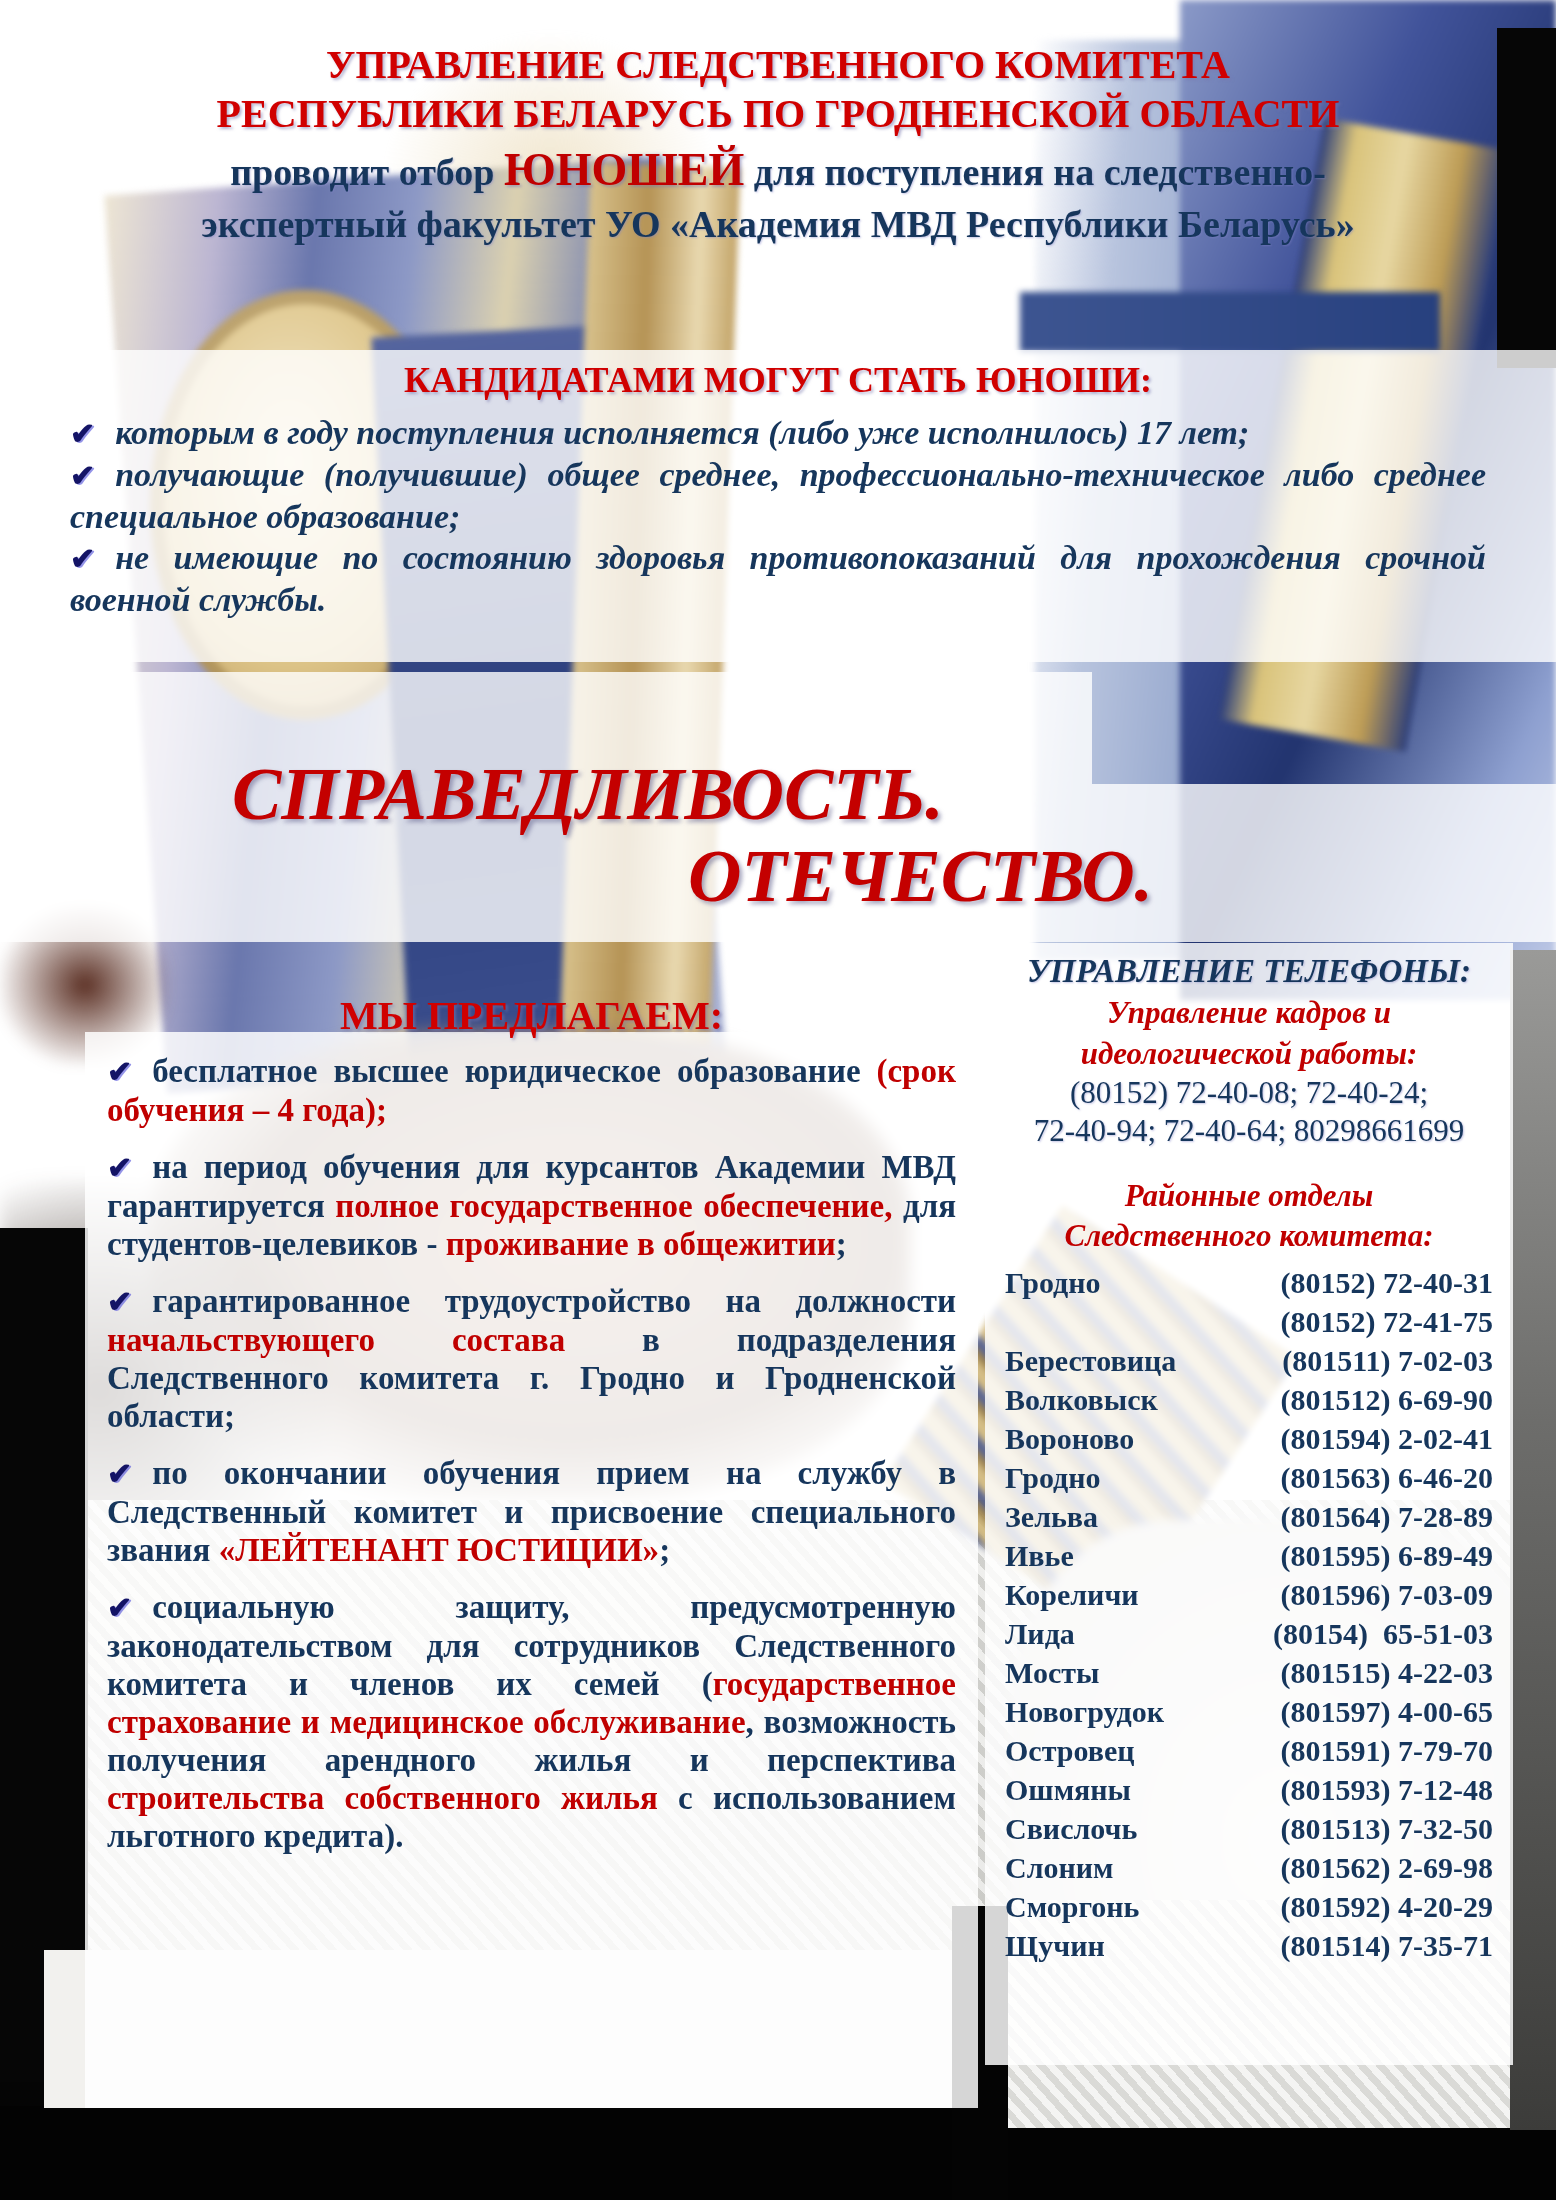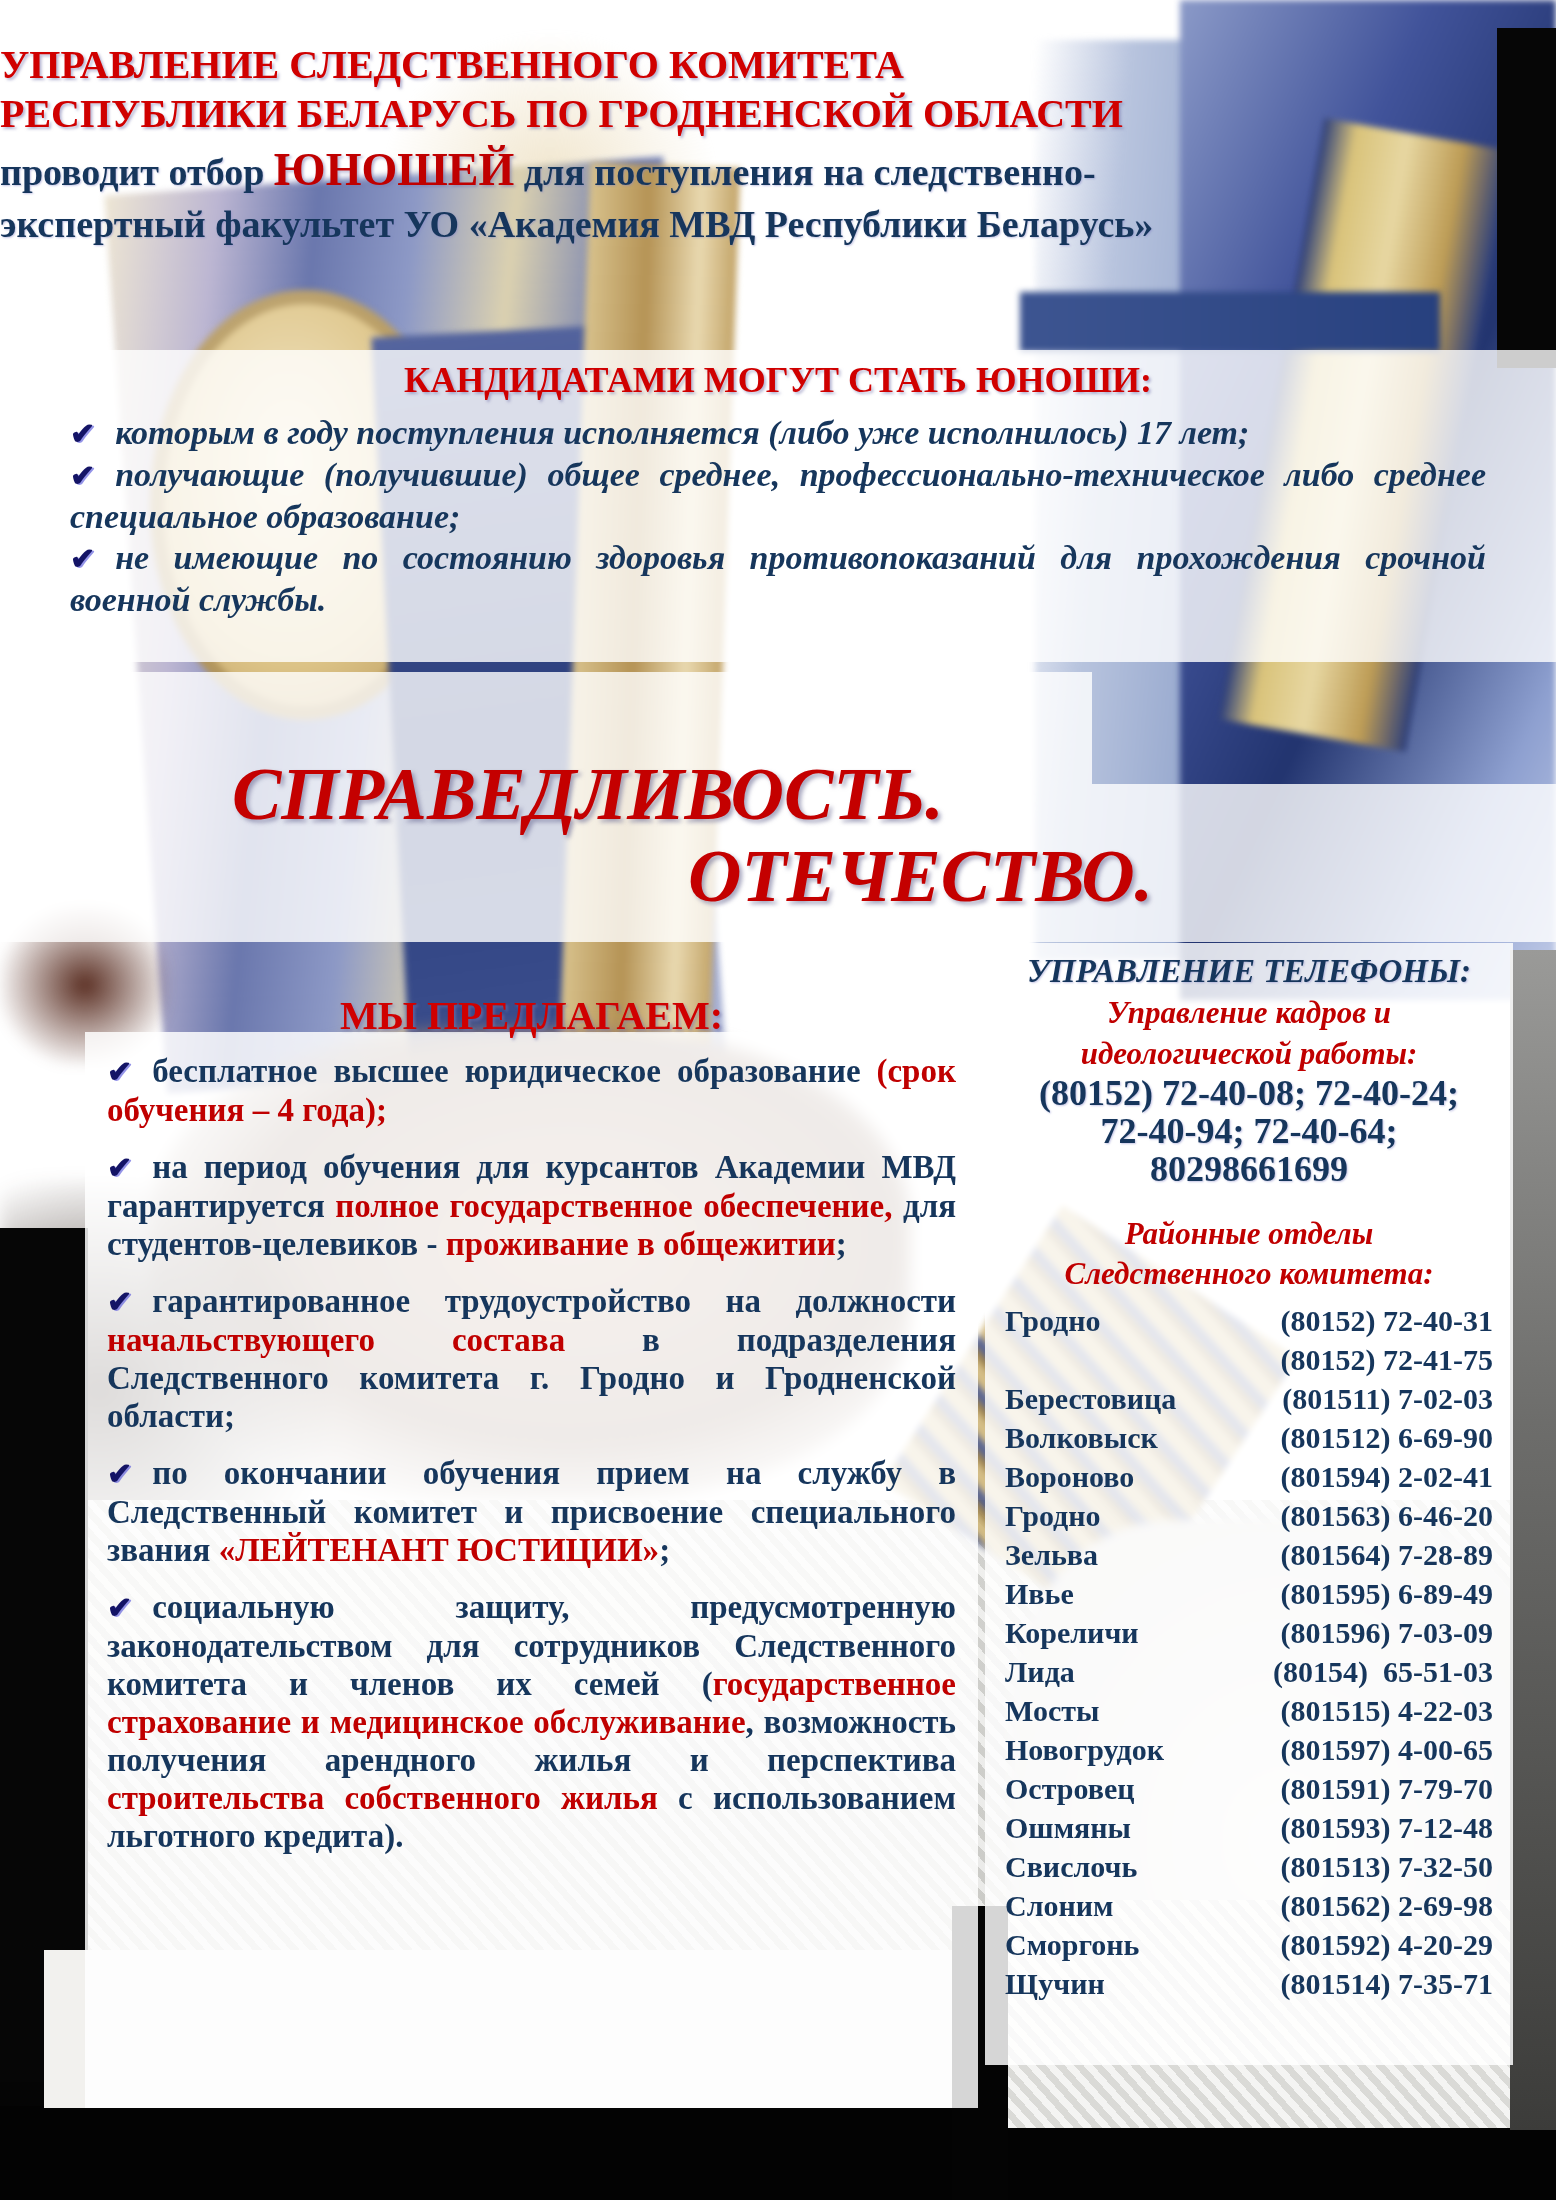--- a/index.html
+++ b/index.html
@@ -64,21 +64,21 @@
   .veil-candidates{left:0;top:350px;width:1556px;height:312px;}
   .veil-slogan-a{left:0;top:672px;width:1092px;height:112px;}
   .veil-slogan-b{left:0;top:784px;width:1556px;height:158px;}
   .veil-offers{left:85px;top:1032px;width:893px;height:1076px;background:rgba(255,255,255,.84);}
   .veil-contacts{left:985px;top:943px;width:528px;height:1122px;background:rgba(255,255,255,.84);}
   
   .seg-b{color:var(--navy);}
   .seg-r{color:var(--body-red);}
   .red-shadow{text-shadow:2px 2px 3px rgba(120,120,175,.55);}
   .navy-shadow{text-shadow:1px 1px 2px rgba(130,130,200,.45);}
-  .header-block{left:0;top:40px;width:1556px;}
+  .header-block{left:0;top:40px;width:1556px;text-align:center;}
   .title-line{font-size:40px;font-weight:bold;color:var(--red);line-height:49px;}
   .subtitle{margin-top:6px;font-size:38px;font-weight:bold;color:var(--navy);line-height:52px;}
   .subtitle .hl{color:var(--body-red);font-size:46px;}
   .cand-block{left:0;top:358px;width:1556px;padding:0 70px;box-sizing:border-box;}
   .cand-heading{text-align:center;font-size:36px;font-weight:bold;color:var(--red);line-height:44px;}
   .cand-items{margin-top:10px;}
   .cand-item{font-size:34px;font-weight:bold;font-style:italic;color:var(--navy);
     line-height:41px;text-align:justify;}
   .check{font-style:normal;color:#141466;text-shadow:2px 1px 0 rgba(90,90,220,.65);
     margin-right:20px;font-size:30px;}
@@ -87,21 +87,21 @@
   .slogan-1{left:100px;top:672px;}
   .slogan-2{left:232px;top:752px;}
   .slogan-3{left:688px;top:834px;}
   .offers-block{left:85px;top:992px;width:893px;padding:0 22px;box-sizing:border-box;}
   .offers-heading{text-align:center;font-size:40px;font-weight:bold;color:var(--red);line-height:48px;margin-bottom:12px;}
   .offer-item{font-size:33px;font-weight:bold;line-height:38px;text-align:justify;margin-bottom:19px;}
   .contacts-block{left:985px;top:950px;width:528px;padding:0 20px;box-sizing:border-box;text-align:center;}
   .c-heading{font-size:33px;font-weight:bold;font-style:italic;color:var(--navy);line-height:42px;
     text-shadow:1px 1px 2px rgba(130,130,200,.45);}
   .c-sub{font-size:31px;font-weight:bold;font-style:italic;color:var(--body-red);line-height:41px;}
-  .c-phones{font-size:36px;font-weight:bold;color:var(--navy);line-height:38px;}
+  .c-phones{font-size:31px;font-weight:normal;color:var(--navy);line-height:38px;}
   .c-gap{height:26px;}
   .d-heading{font-size:31px;font-weight:bold;font-style:italic;color:var(--body-red);line-height:40px;}
   .d-rows{margin-top:10px;}
   .d-row{display:flex;justify-content:space-between;align-items:baseline;height:39px;}
   .d-name{font-size:30px;font-weight:bold;color:var(--navy);white-space:nowrap;}
   .d-phone{font-size:30px;font-weight:bold;color:var(--navy);white-space:pre;}
 </style>
 </head>
 <body>
 

